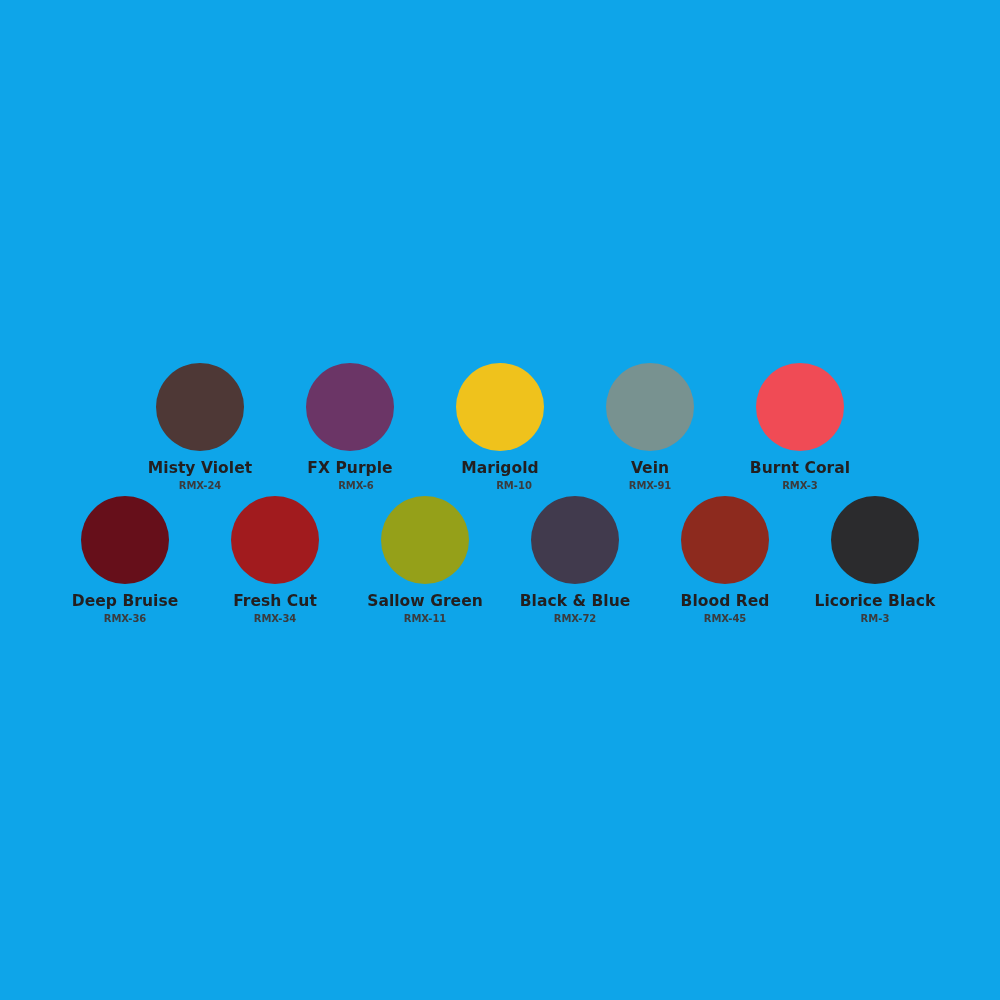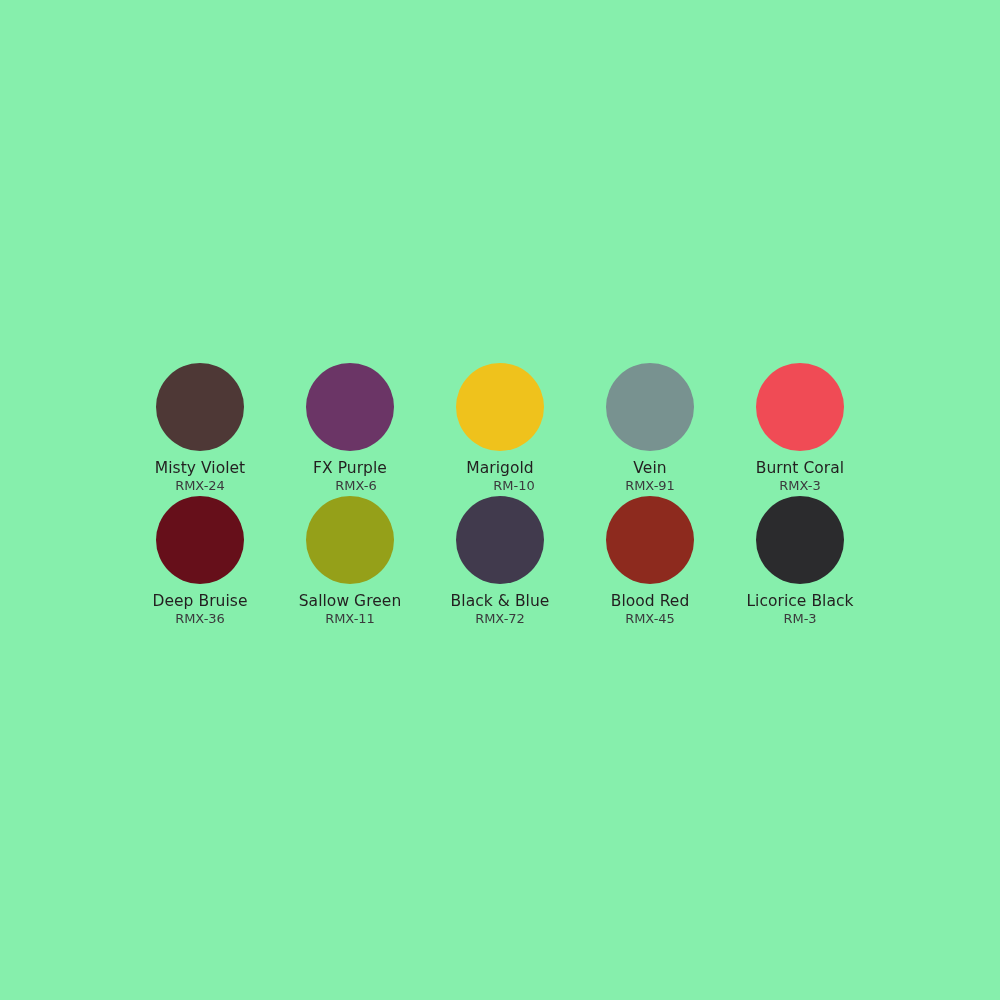--- a/index.html
+++ b/index.html
@@ -64,31 +64,31 @@
     font-size: 15.5px;
     line-height: 17px;
     color: #231f20;
     letter-spacing: 0.05px;
     text-align: center;
     white-space: nowrap;
   }
 
   .swatch-code {
     margin-top: 1px;
-    font-size: 13px;
+    font-size: 10px;
     line-height: 15px;
     color: #3b3b3d;
     text-align: center;
     white-space: nowrap;
   }
 </style>
 </head>
 <body style="background: rgb(255, 255, 255);">
 
-<div id="palette-board" style="background: #86efac;">
+<div id="palette-board" style="background: #0ea5e9; font-weight: bold;">
   <div id="swatch-grid">
 
     <div class="swatch-row">
       <div class="swatch-cell">
         <div class="swatch-dot" style="background: rgb(78, 56, 54);"></div>
         <div class="swatch-name" style="color: rgb(35, 31, 32);">Misty Violet</div>
         <div class="swatch-code" style="color: rgb(59, 59, 61);">RMX-24</div>
       </div>
       <div class="swatch-cell">
         <div class="swatch-dot" style="background: rgb(107, 53, 102);"></div>
@@ -112,20 +112,25 @@
       </div>
     </div>
 
     <div class="swatch-row">
       <div class="swatch-cell">
         <div class="swatch-dot" style="background: rgb(102, 15, 26);"></div>
         <div class="swatch-name" style="color: rgb(35, 31, 32);">Deep Bruise</div>
         <div class="swatch-code" style="color: rgb(59, 59, 61);">RMX-36</div>
       </div>
       <div class="swatch-cell">
+        <div class="swatch-dot" style="background: rgb(161, 27, 30);"></div>
+        <div class="swatch-name" style="color: rgb(35, 31, 32);">Fresh Cut</div>
+        <div class="swatch-code" style="color: rgb(59, 59, 61);">RMX-34</div>
+      </div>
+      <div class="swatch-cell">
         <div class="swatch-dot" style="background: rgb(149, 160, 25);"></div>
         <div class="swatch-name" style="color: rgb(35, 31, 32);">Sallow Green</div>
         <div class="swatch-code" style="color: rgb(59, 59, 61);">RMX-11</div>
       </div>
       <div class="swatch-cell">
         <div class="swatch-dot" style="background: rgb(65, 58, 77);"></div>
         <div class="swatch-name" style="color: rgb(35, 31, 32);">Black &amp; Blue</div>
         <div class="swatch-code" style="color: rgb(59, 59, 61);">RMX-72</div>
       </div>
       <div class="swatch-cell">

